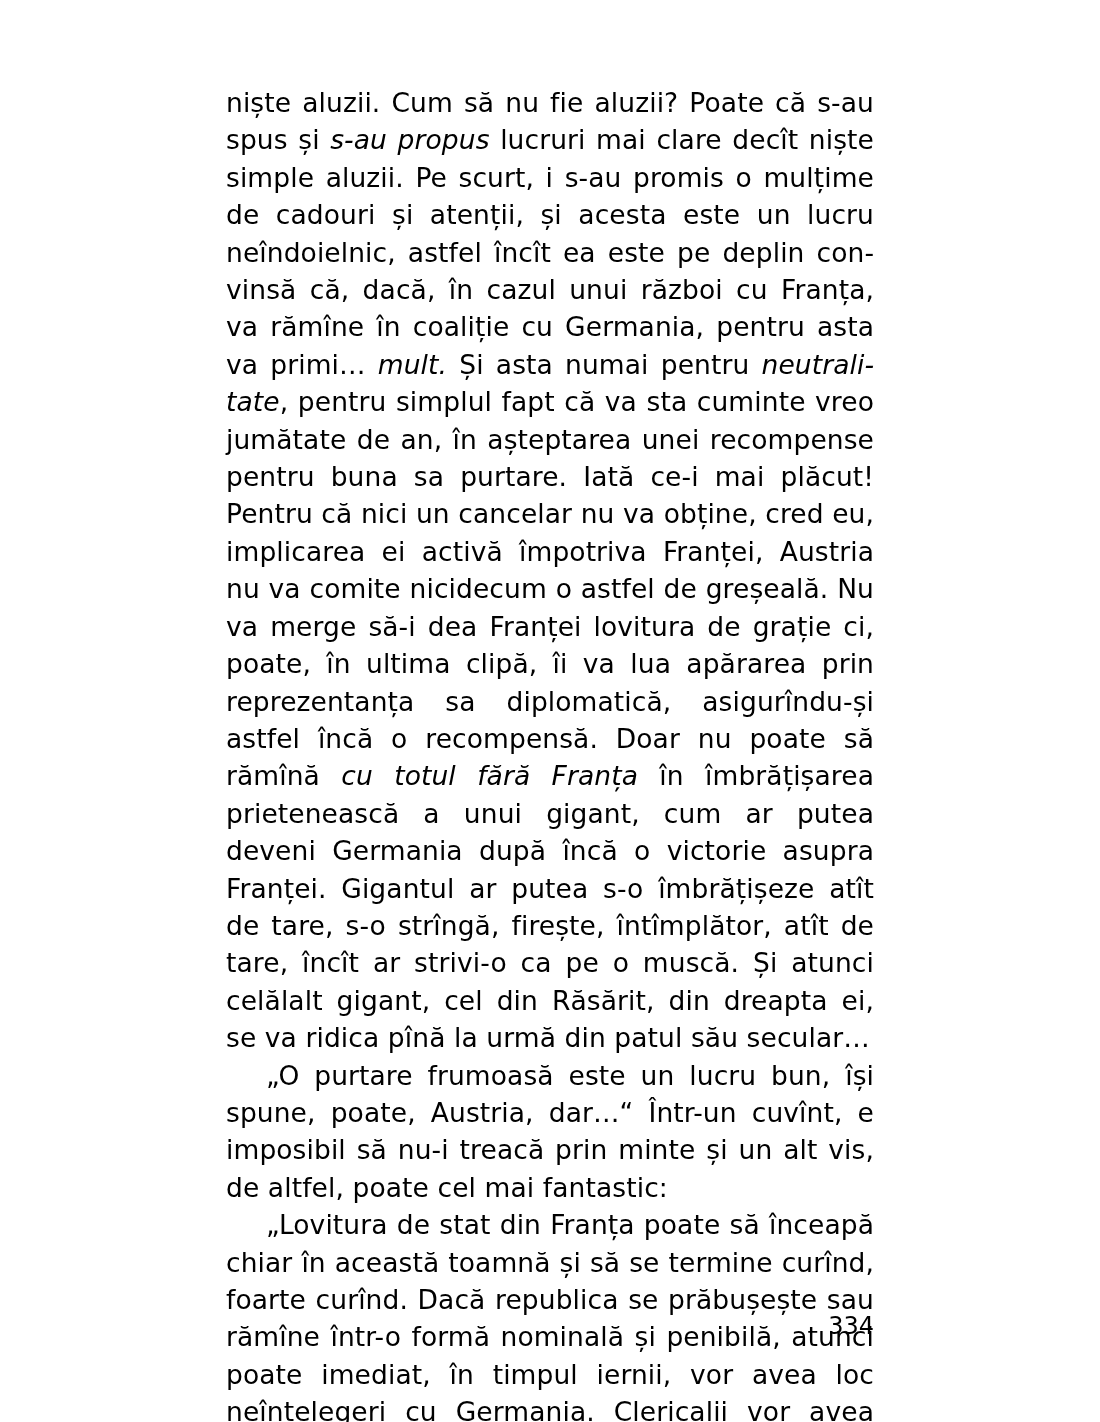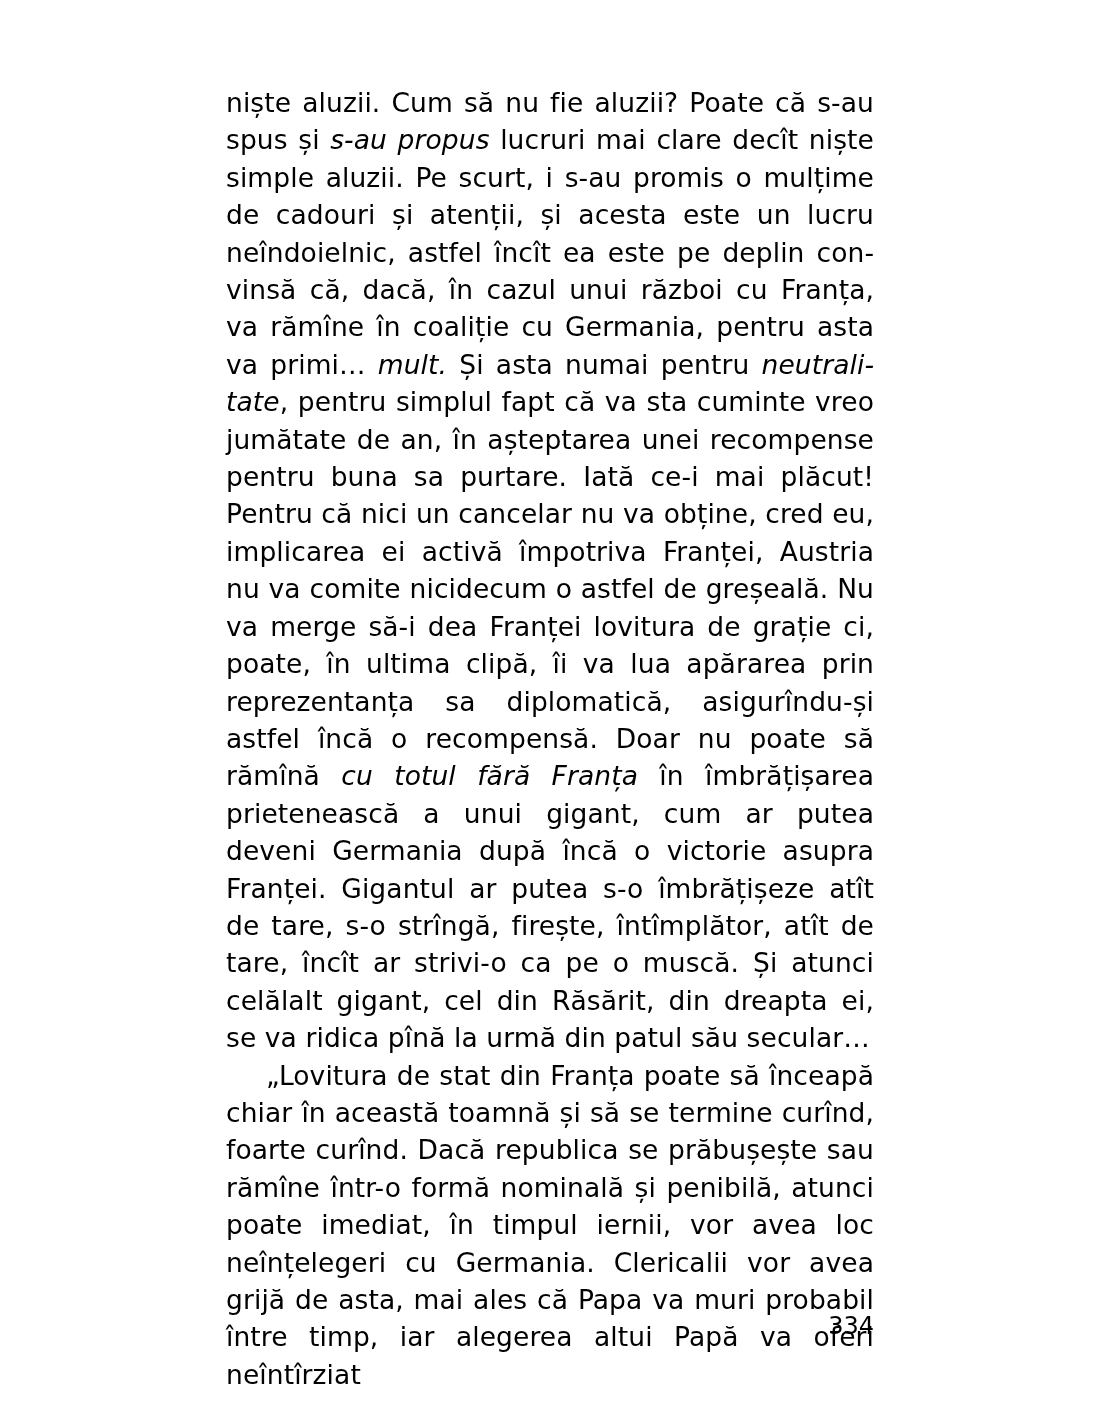--- a/index.html
+++ b/index.html
@@ -53,16 +53,17 @@
     line-height: 30px;
     font-family: "DejaVu Sans", sans-serif;
   }
 </style>
 </head>
 <body>
 
 <div class="page">
   <div class="text-block" id="body-text">
       <p class="para"><span>niște aluzii. Cum să nu fie aluzii? Poate că s-au spus și </span><em>s-au propus</em><span> lucruri mai clare decît niște simple aluzii. Pe scurt, i s-au promis o mulțime de cadouri și atenții, și acesta este un lucru neîndoielnic, astfel încît ea este pe deplin con­vinsă că, dacă, în cazul unui război cu Franța, va rămîne în coaliție cu Germania, pentru asta va primi… </span><em>mult.</em><span> Și asta numai pentru </span><em>neutrali­tate</em><span>, pentru simplul fapt că va sta cuminte vreo jumătate de an, în așteptarea unei recompense pentru buna sa purtare. Iată ce-i mai plăcut! Pentru că nici un cancelar nu va obține, cred eu, implicarea ei activă împotriva Franței, Austria nu va comite nicidecum o astfel de greșeală. Nu va merge să-i dea Franței lovitura de grație ci, poate, în ultima clipă, îi va lua apărarea prin reprezen­tanța sa diplomatică, asigurîndu-și astfel încă o recompensă. Doar nu poate să rămînă </span><em>cu totul fără Franța</em><span> în îmbrățișarea prietenească a unui gigant, cum ar putea deveni Germania după încă o victorie asupra Franței. Gigantul ar putea s-o îmbrățișeze atît de tare, s-o strîngă, firește, întîm­plător, atît de tare, încît ar strivi-o ca pe o muscă. Și atunci celălalt gigant, cel din Răsărit, din dreapta ei, se va ridica pînă la urmă din patul său secu­lar…</span></p>
+      <p class="para indent"><span>„O purtare frumoasă este un lucru bun, își spune, poate, Austria, dar…“ Într-un cuvînt, e imposibil să nu-i treacă prin minte și un alt vis, de altfel, poate cel mai fantastic:</span></p>
       <p class="para indent"><span>„Lovitura de stat din Franța poate să înceapă chiar în această toamnă și să se termine curînd, foarte curînd. Dacă republica se prăbușește sau rămîne într-o formă nominală și penibilă, atunci poate imediat, în timpul iernii, vor avea loc neîn­țelegeri cu Germania. Clericalii vor avea grijă de asta, mai ales că Papa va muri probabil între timp, iar alegerea altui Papă va oferi neîntîrziat</span></p>
     </div>
   <div class="page-number">334</div>
 </div>
 
 </body></html>

